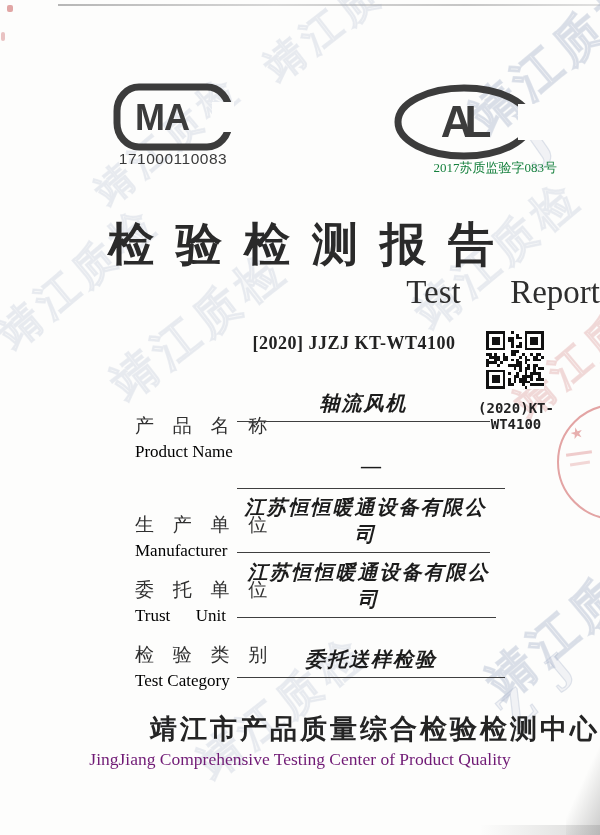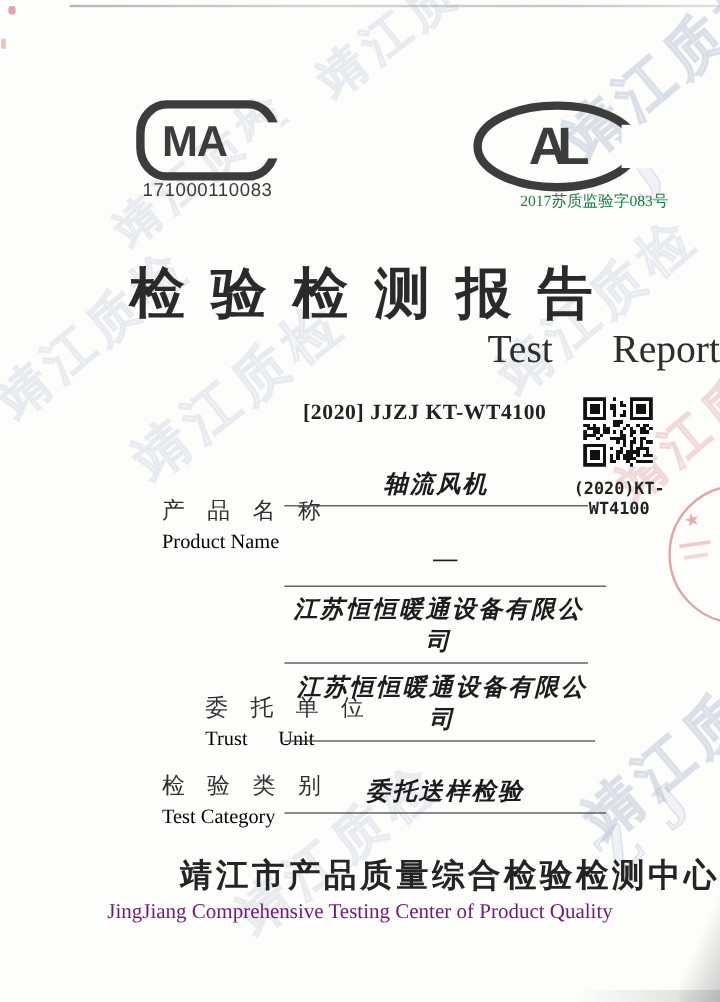--- a/index.html
+++ b/index.html
@@ -63,21 +63,21 @@
   .f-label .zh{font-size:19px;letter-spacing:7px;color:#303030;white-space:pre;}
   .f-label .en{font-size:17px;color:#000000;margin-top:3px;white-space:pre;}
   .f-line{position:absolute;left:237px;height:36px;border-bottom:1.6px solid #3f3f3f;}
   .f-value{position:absolute;left:0;right:0;bottom:4px;text-align:center;
     font-size:20px;font-style:italic;font-weight:600;color:#1c1c1c;letter-spacing:2px;margin-top:48px;}
   .f-value.left{text-align:center;padding-left:4px;}
   .f-value.dash{bottom:10px;font-style:normal;font-weight:700;letter-spacing:0;}
   .lbl1{top:381px;margin-top:32px;} .line1{top:385px;width:253px;}
   .lbl2{top:448px;} .line2{top:452px;width:268px;}
   .lbl3{top:512px;} .line3{top:516px;width:253px;}
-  .lbl4{top:577px;margin-left:36px;} .line4{top:581px;width:259px;}
+  .lbl4{top:577px;} .line4{top:581px;width:259px;}
   .lbl5{top:642px;} .line5{top:641px;width:268px;}
 
   
   .footer-zh{position:absolute;left:0;right:0;top:711px;text-align:right;
     font-size:27px;font-weight:700;letter-spacing:3px;color:#242424;}
   .footer-en{position:absolute;left:0;right:0;top:749px;text-align:center;
     font-size:17.5px;color:#701a75;}
 
   
   .stamp{position:absolute;left:557px;top:404px;width:112px;height:112px;border-radius:50%;
@@ -263,20 +263,24 @@
     <div class="en">Product Name</div>
   </div>
   <div class="f-line line1">
     <div class="f-value">轴流风机</div>
   </div>
 
   <div class="f-line line2">
     <div class="f-value dash">—</div>
   </div>
 
+  <div class="f-label lbl3">
+    <div class="zh">生 产 单 位</div>
+    <div class="en">Manufacturer</div>
+  </div>
   <div class="f-line line3">
     <div class="f-value left">江苏恒恒暖通设备有限公司</div>
   </div>
 
   <div class="f-label lbl4">
     <div class="zh">委 托 单 位</div>
     <div class="en">Trust      Unit</div>
   </div>
   <div class="f-line line4">
     <div class="f-value left">江苏恒恒暖通设备有限公司</div>

